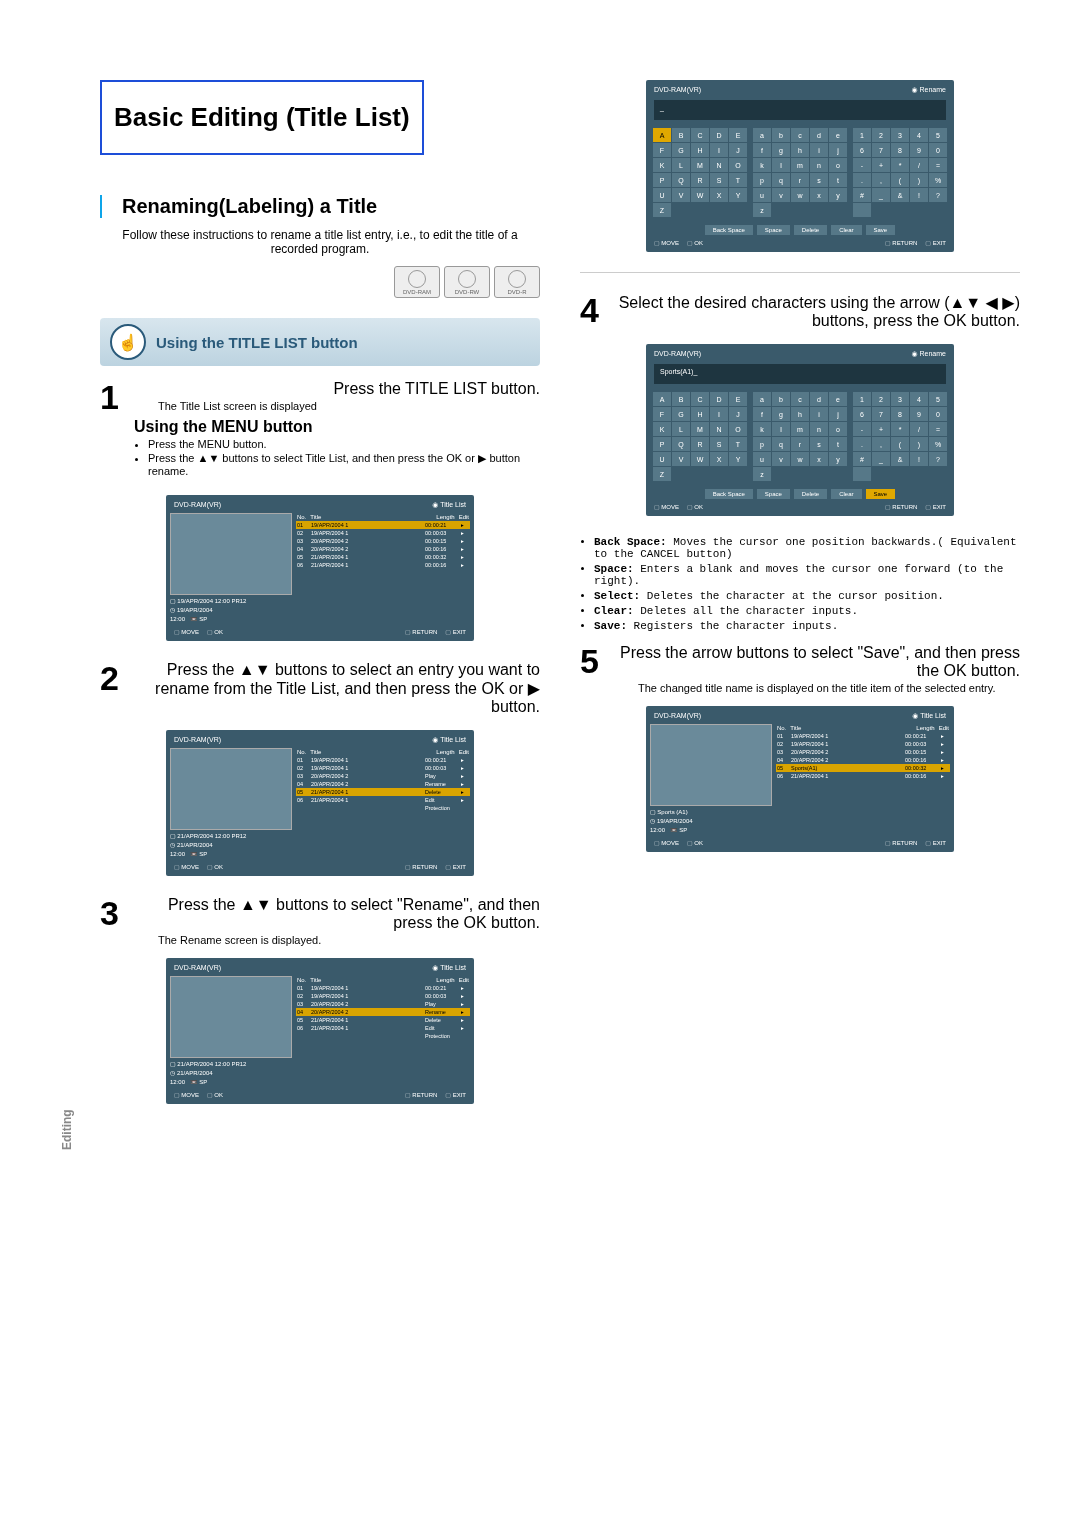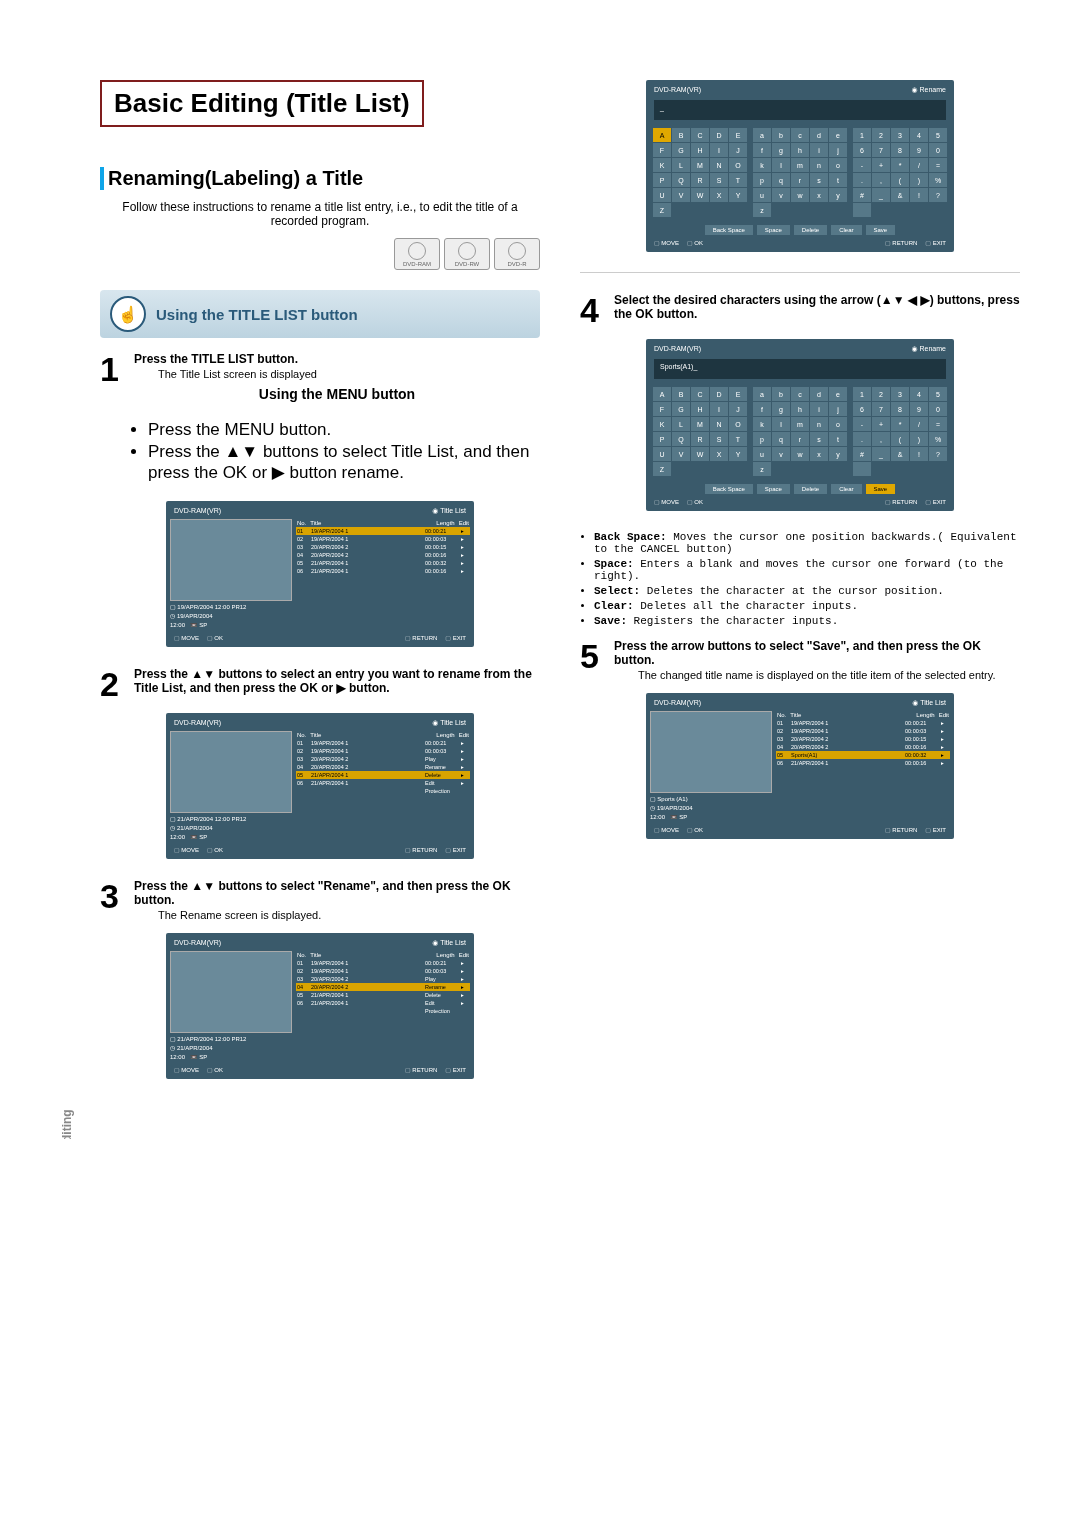--- a/index.html
+++ b/index.html
@@ -9,56 +9,56 @@
     color: #000;
     width: 1080px;
   }
   .page {
     padding: 80px 60px 40px 100px;
     display: flex;
     gap: 40px;
   }
   .col { flex: 1; }
   .title-box {
-    border: 2px solid #7f1d1d;
+    border: 2px solid #1d4ed8;
     display: inline-block;
-    padding: 6px 12px;
+    padding: 20px 12px;
     font-size: 26px;
     font-weight: bold;
     margin-bottom: 30px;
   }
   .section-h {
     font-size: 20px;
     font-weight: bold;
-    border-left: 4px solid #0ea5e9;
-    padding-left: 4px;
+    border-left: 2px solid #0ea5e9;
+    padding-left: 20px;
     margin: 10px 0;
   }
   .intro { font-size: 12px; margin-bottom: 10px; text-align: center; }
   .disc-row { display:flex; gap:4px; justify-content:flex-end; margin:8px 0 20px;}
   .disc {
     width:44px; height:30px; border:1px solid #999; border-radius:3px;
     display:flex; flex-direction:column; align-items:center; justify-content:center;
     font-size:6px; color:#666; background:#eee;
   }
   .disc-circle{width:16px;height:16px;border:1px solid #999;border-radius:50%;margin-bottom:1px;}
   .subhead {
     background: linear-gradient(#d8e6ee,#bcd3e0);
     color:#2a5a7a; font-weight:bold; font-size:15px;
     padding:6px 10px; border-radius:4px; margin:8px 0 14px;
     display:flex; align-items:center; gap:10px;
   }
   .hand-icon{width:32px;height:32px;border:2px solid #2a5a7a;border-radius:50%;display:flex;align-items:center;justify-content:center;font-size:16px;color:#2a5a7a;background:#fff;}
   .step { display:flex; gap:8px; margin:12px 0; font-size:12px;}
   .step-num { font-size:34px; font-weight:bold; line-height:1; min-width:26px;}
   .step-body{flex:1;}
-  .step-title{font-weight:bold; font-size:12px; margin-bottom:2px;}
+  .step-title{font-weight:normal; font-size:16px; margin-bottom:2px;text-align:right;}
   .step-sub{font-size:11px;margin-left:24px;}
-  .step-h5{font-weight:bold; font-size:14px; margin:6px 0 18px;text-align:center;}
-  ul.bullets{margin:2px 0 6px 0; padding-left:14px; font-size:17px;}
+  .step-h5{font-weight:bold; font-size:16px; margin:6px 0 2px;}
+  ul.bullets{margin:2px 0 6px 0; padding-left:14px; font-size:11px;}
   ul.bullets li{margin:2px 0;}
   
   .osd {
     width: 300px; background:#3a5a6b; color:#fff; font-size:7px;
     margin:10px auto 20px; border-radius:2px; padding:4px;
   }
   .osd-head{display:flex;justify-content:space-between;padding:2px 4px;font-size:7px;}
   .osd-body{display:flex;gap:4px;margin-top:2px;}
   .osd-thumb{width:120px;height:80px;background:#6a8a9a;border:1px solid #aaa;}
   .osd-info{font-size:6px;margin:2px 0;}

